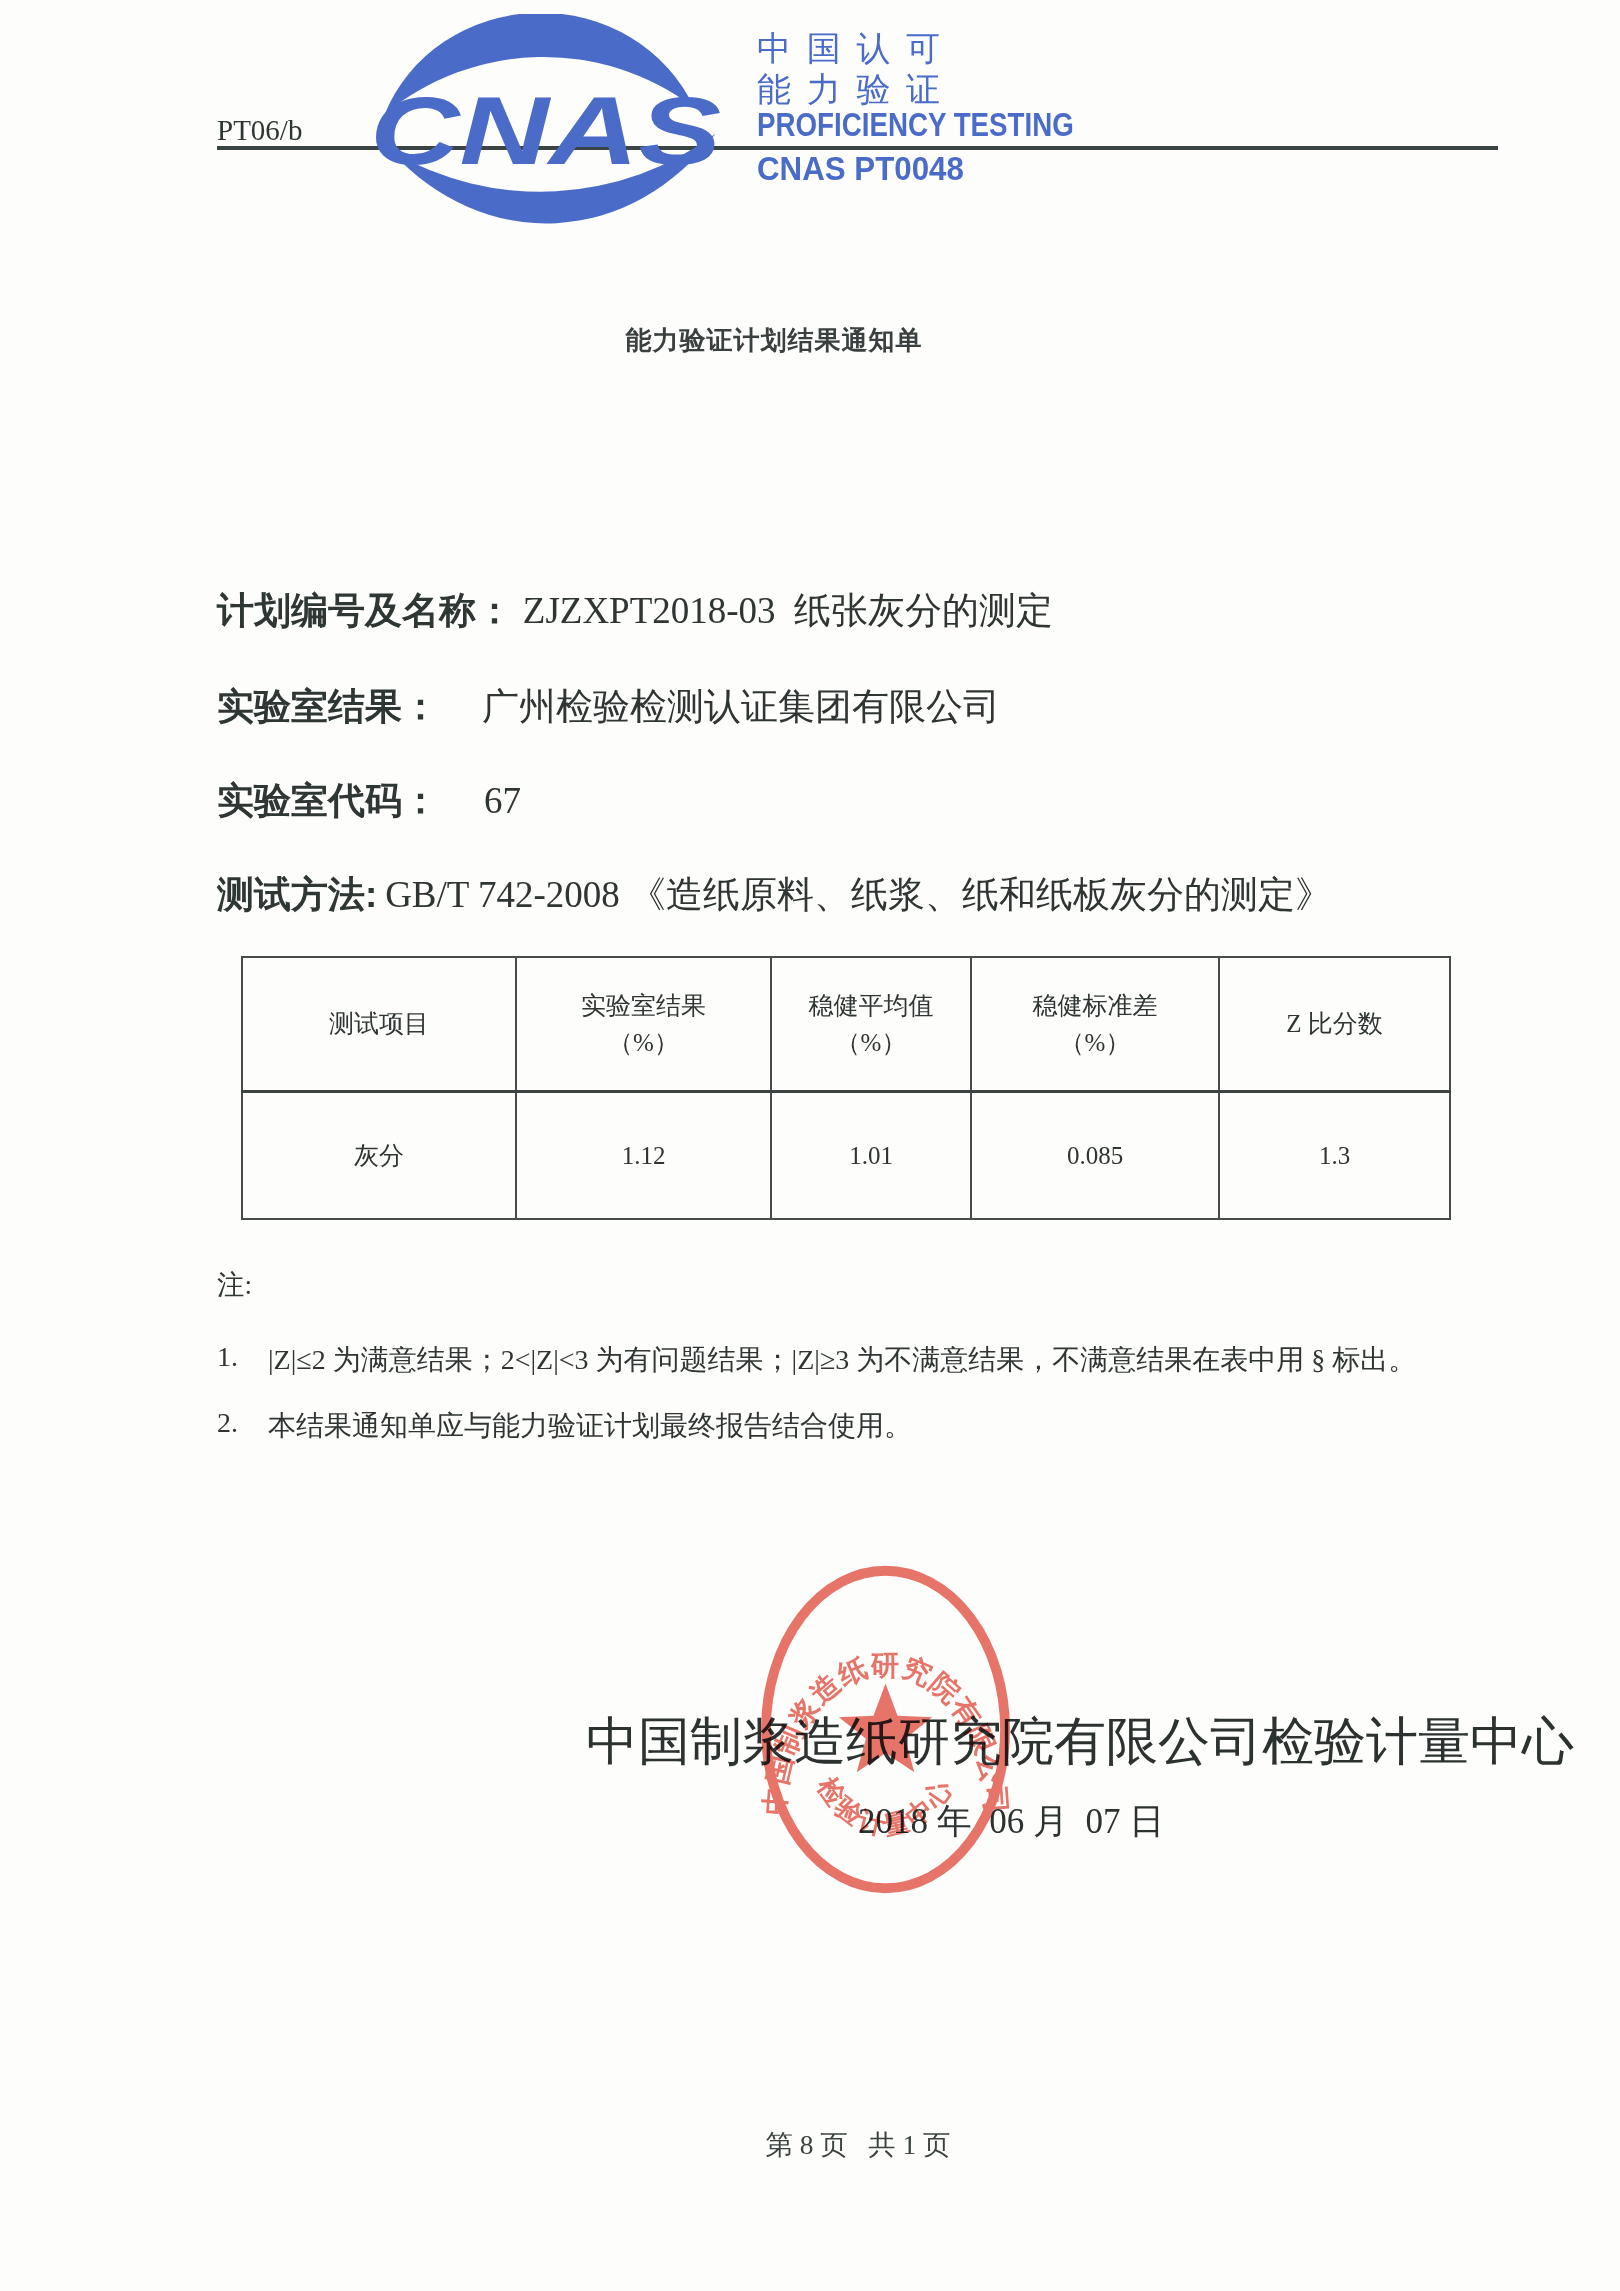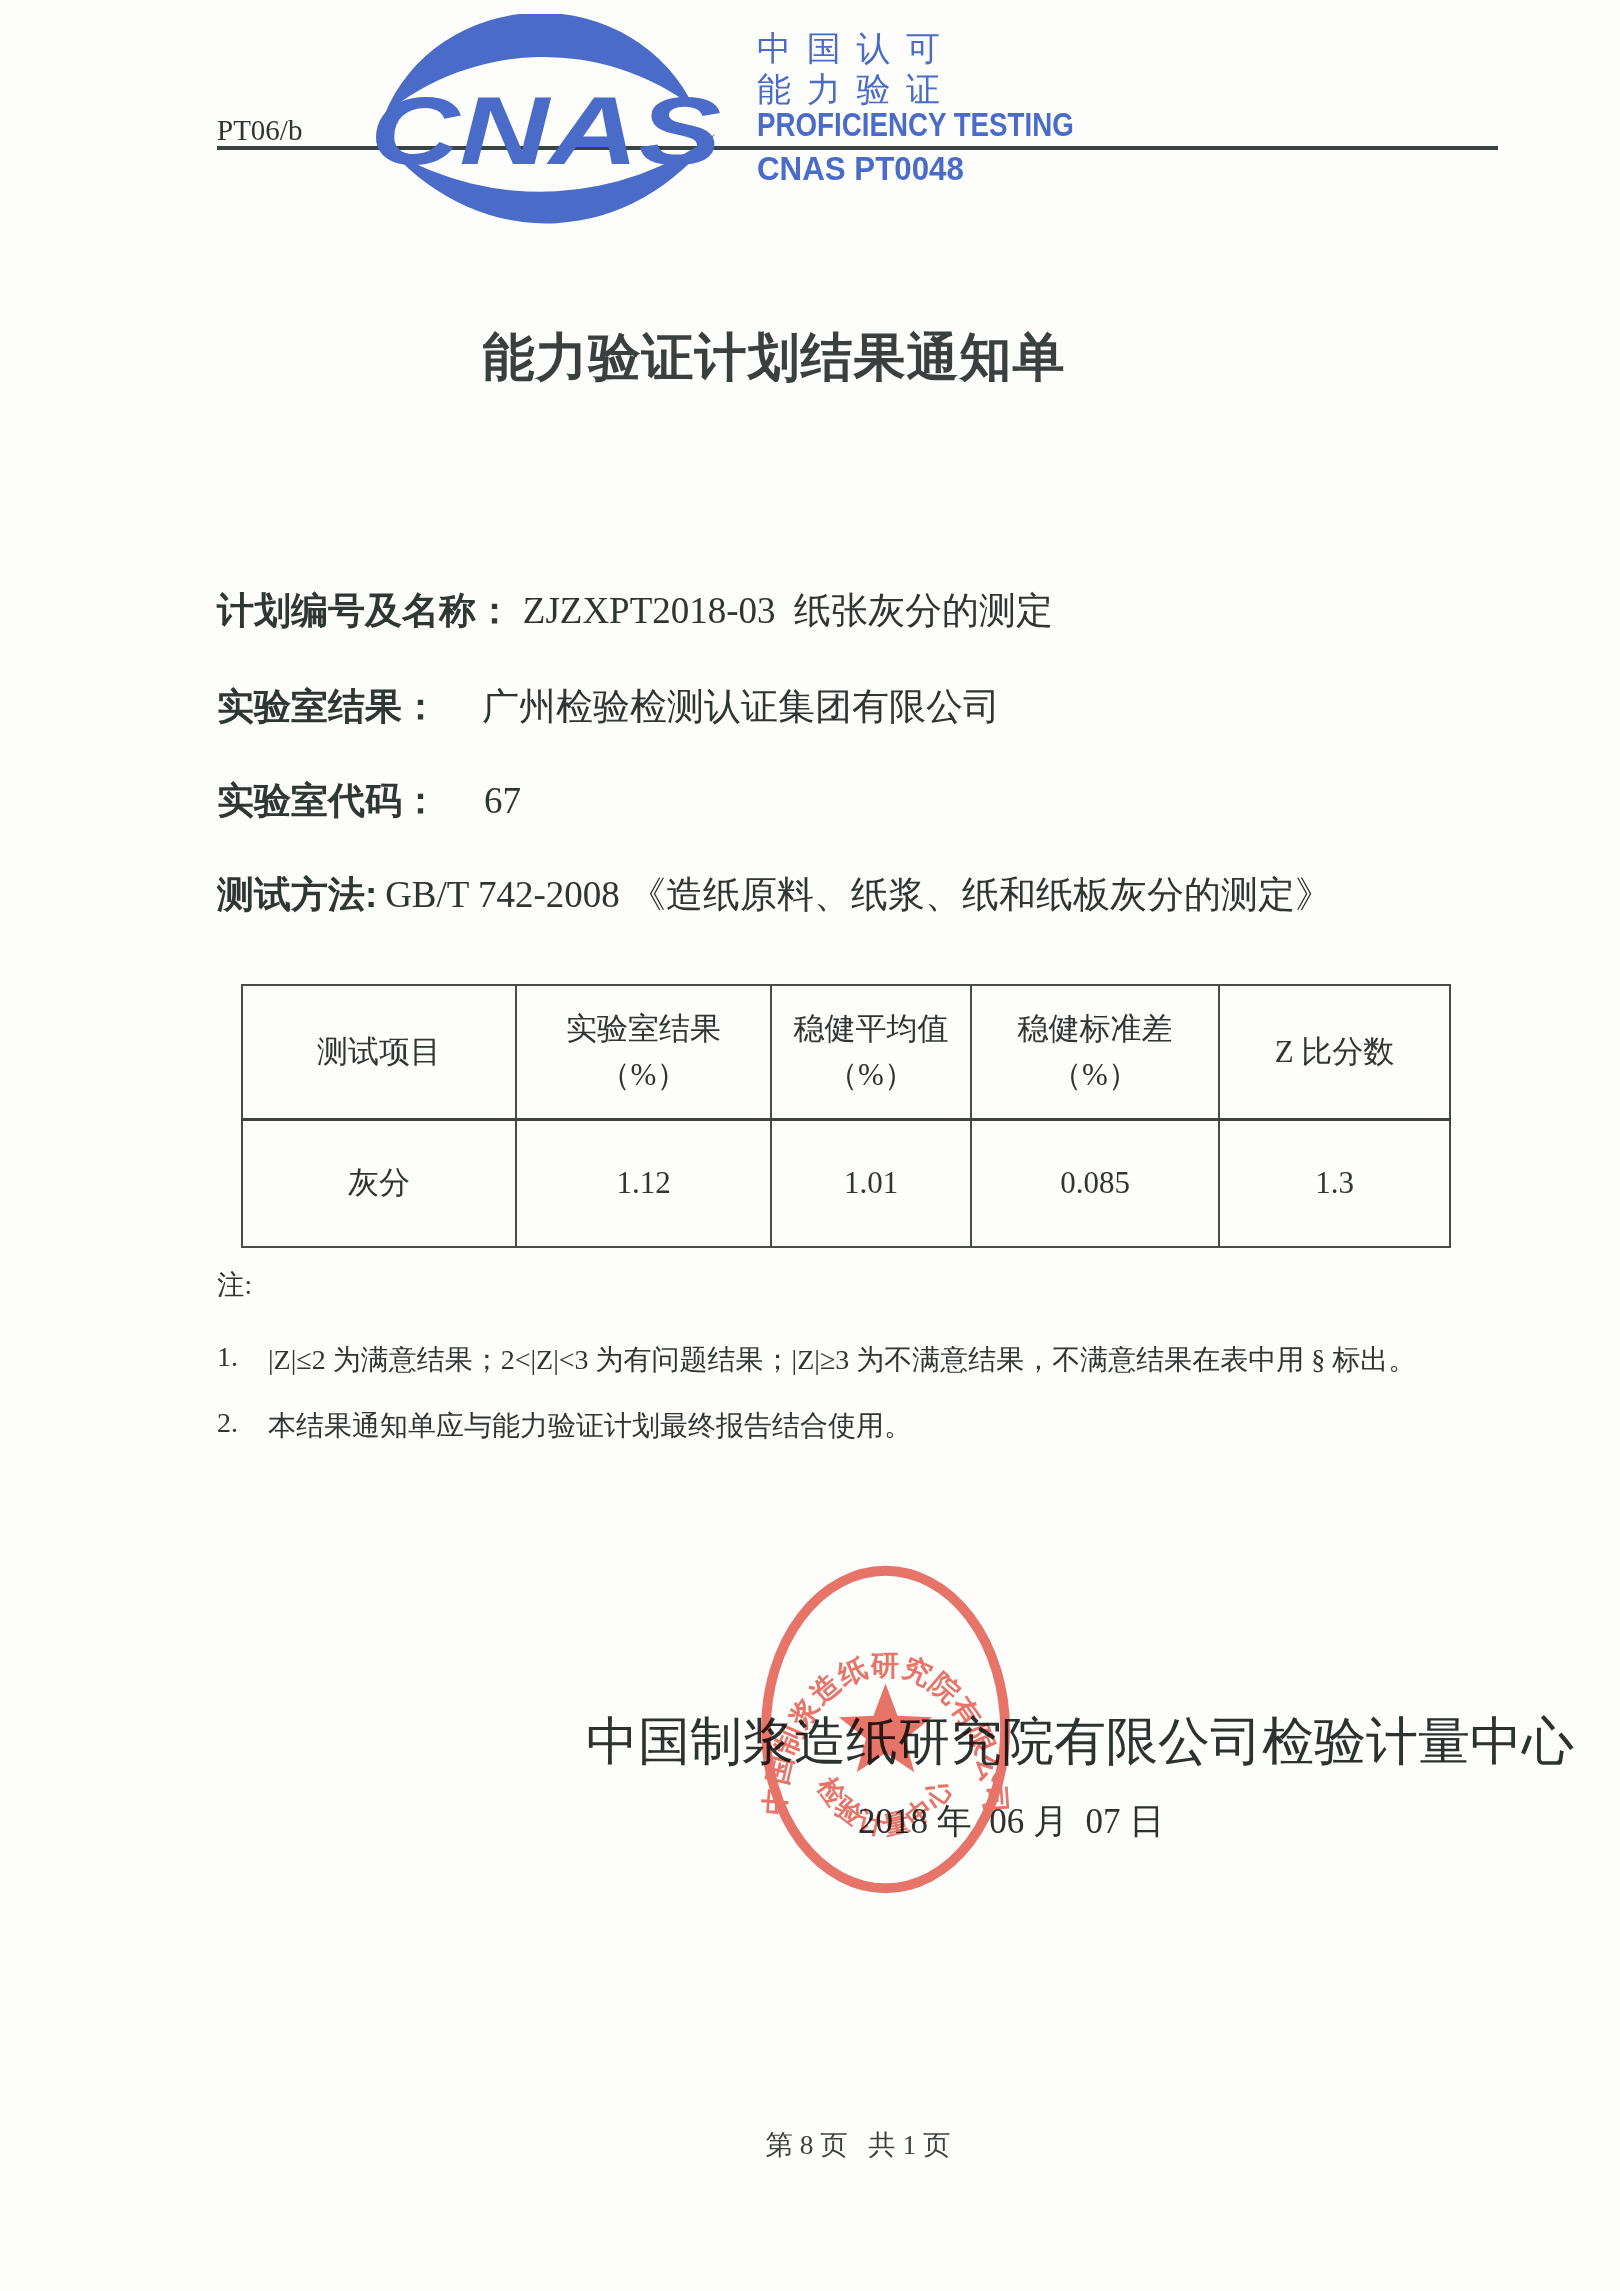--- a/index.html
+++ b/index.html
@@ -21,37 +21,37 @@
   .hdr-blue{color:#4a6cc8;left:757px;font-family:"Liberation Sans",sans-serif;}
   .hdr-cn1{top:25.5px;font-size:34px;letter-spacing:15.7px;font-weight:500;}
   .hdr-cn2{top:67px;font-size:34px;letter-spacing:15.7px;font-weight:500;}
   .hdr-en{top:106px;font-size:33px;font-weight:bold;transform:scaleX(.84);transform-origin:left;white-space:nowrap;}
   .hdr-code{top:149px;font-size:34px;font-weight:bold;transform:scaleX(.92);transform-origin:left;}
 
   
   .doc-title{
     left:284px;top:323px;width:980px;text-align:center;
     font-family:"Liberation Sans",sans-serif;font-weight:bold;
-    font-size:52px;color:#39403f;letter-spacing:1px;
+    font-size:26px;color:#39403f;letter-spacing:1px;
   }
 
   
   .field{left:217px;white-space:nowrap;font-size:37px;}
   .f-label{font-family:"Liberation Sans",sans-serif;font-weight:bold;color:#2f3735;}
   .f-value{font-family:"Liberation Serif",serif;color:#2e3533;white-space:pre;}
   .f0{top:586px;} .f0 .f-value{margin-left:9.8px;}
   .f1{top:682px;} .f1 .f-value{margin-left:43px;}
   .f2{top:776px;} .f2 .f-value{margin-left:45px;}
   .f3{top:870px;} .f3 .f-value{margin-left:7.8px;}
 
   
   .result-table{
     left:241px;top:956px;width:1209px;
     border-collapse:collapse;table-layout:fixed;
-    font-size:31px;color:#2e3533;margin-top:28px;
+    font-size:25px;color:#2e3533;
   }
   .result-table td{
     border:2px solid #454c4a;text-align:center;vertical-align:middle;
     line-height:1.5;padding:0;
   }
   .result-table{border:2.9px solid #3c4341;}
   .result-table tr.hdr td{height:132px;border-bottom:3.9px solid #3c4341;}
   .result-table tr.dat td{height:125px;}
   .th-l2:empty{display:none;}
   .th-line{display:block;}

